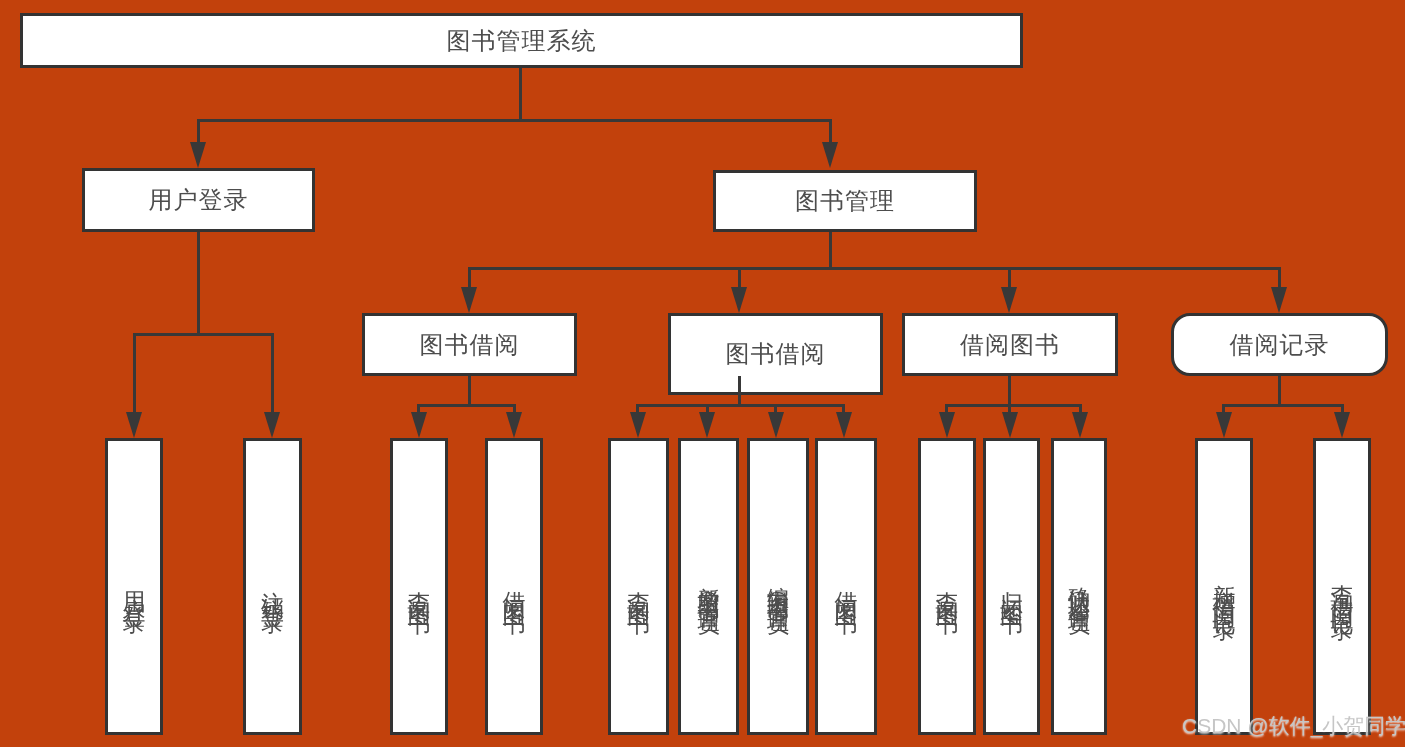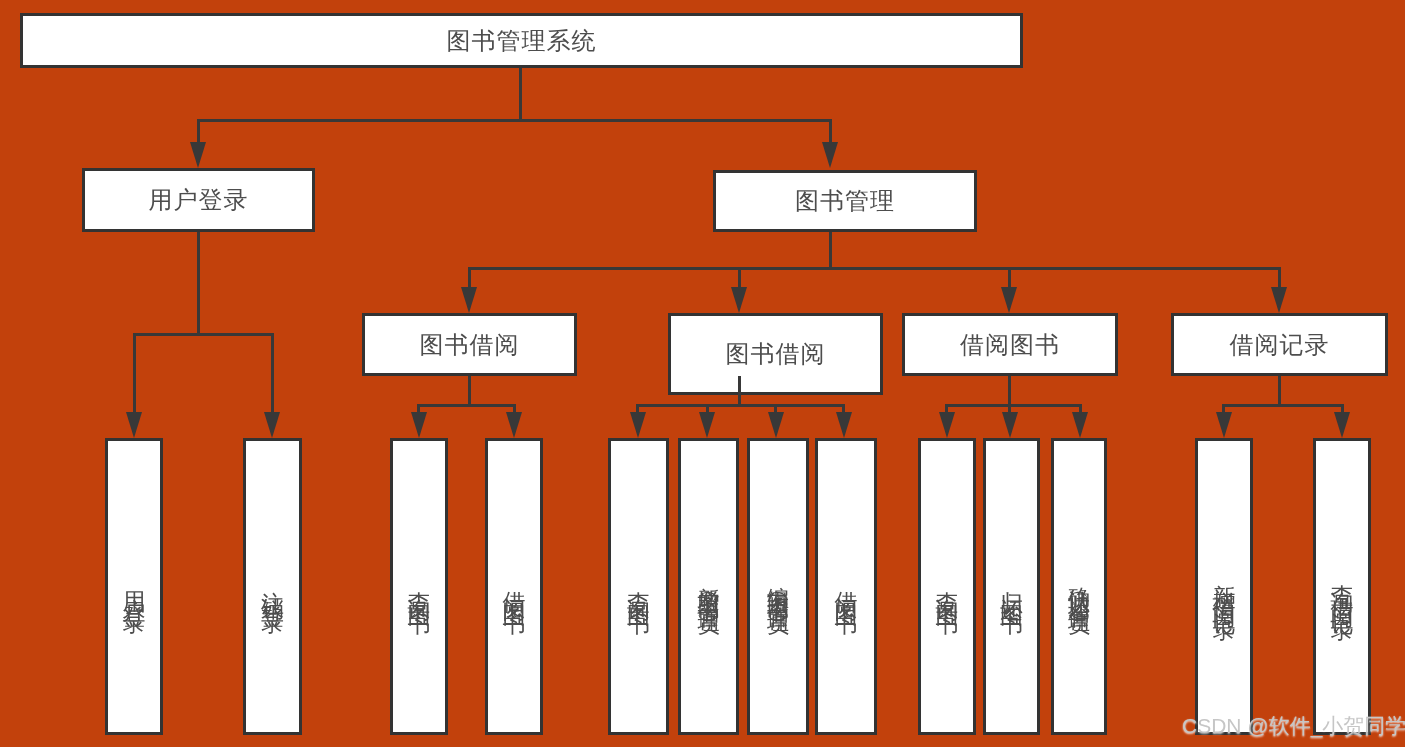--- a/index.html
+++ b/index.html
@@ -77,21 +77,21 @@
   <div class="vl" style="left:738px;top:267px;height:23px;"></div>
   <div class="ah" style="left:731px;top:287px;"></div>
   <div class="vl" style="left:1008px;top:267px;height:23px;"></div>
   <div class="ah" style="left:1001px;top:287px;"></div>
   <div class="vl" style="left:1278px;top:267px;height:23px;"></div>
   <div class="ah" style="left:1271px;top:287px;"></div>
 
   <div class="box h" style="left:362px;top:313px;width:215px;height:63px;">图书借阅</div>
   <div class="box h" style="left:668px;top:313px;width:215px;height:82px;">图书借阅</div>
   <div class="box h" style="left:902px;top:313px;width:216px;height:63px;">借阅图书</div>
-  <div class="box h" style="left:1171px;top:313px;width:217px;height:63px;">借阅记录</div>
+  <div class="box h" style="left:1171px;top:313px;width:217px;height:63px;border-radius:19px;">借阅记录</div>
 
   <div class="vl" style="left:468px;top:376px;height:31px;"></div>
   <div class="hl" style="left:417px;top:404px;width:99px;"></div>
   <div class="vl" style="left:417px;top:404px;height:10px;"></div>
   <div class="ah" style="left:411px;top:412px;"></div>
   <div class="vl" style="left:513px;top:404px;height:10px;"></div>
   <div class="ah" style="left:506px;top:412px;"></div>
 
   <div class="vl" style="left:738px;top:376px;height:31px;"></div>
   <div class="hl" style="left:636px;top:404px;width:209px;"></div>

